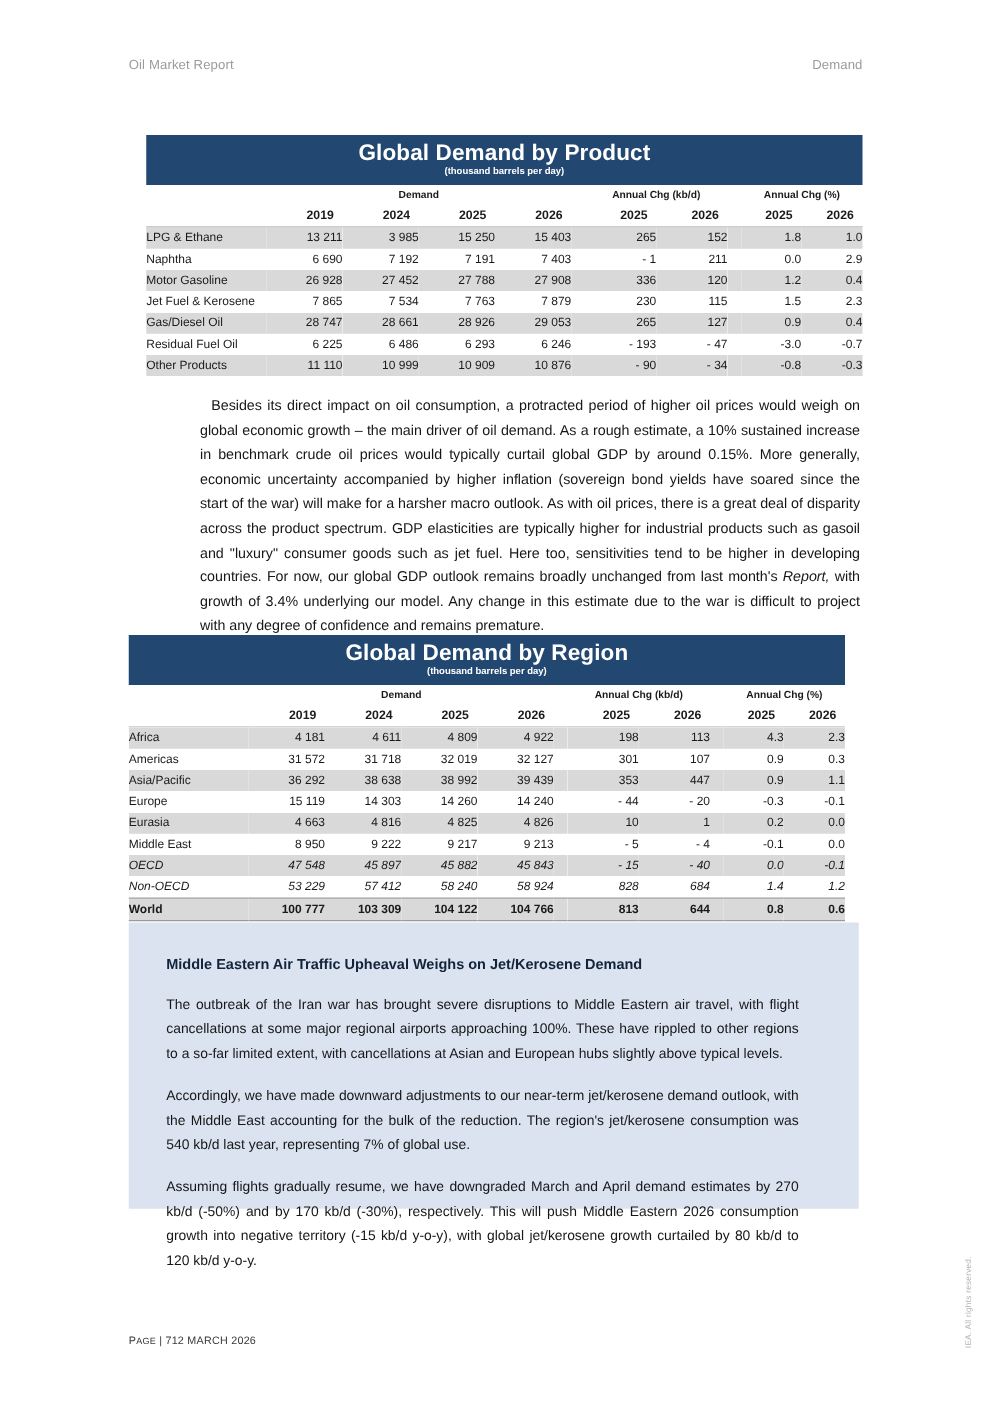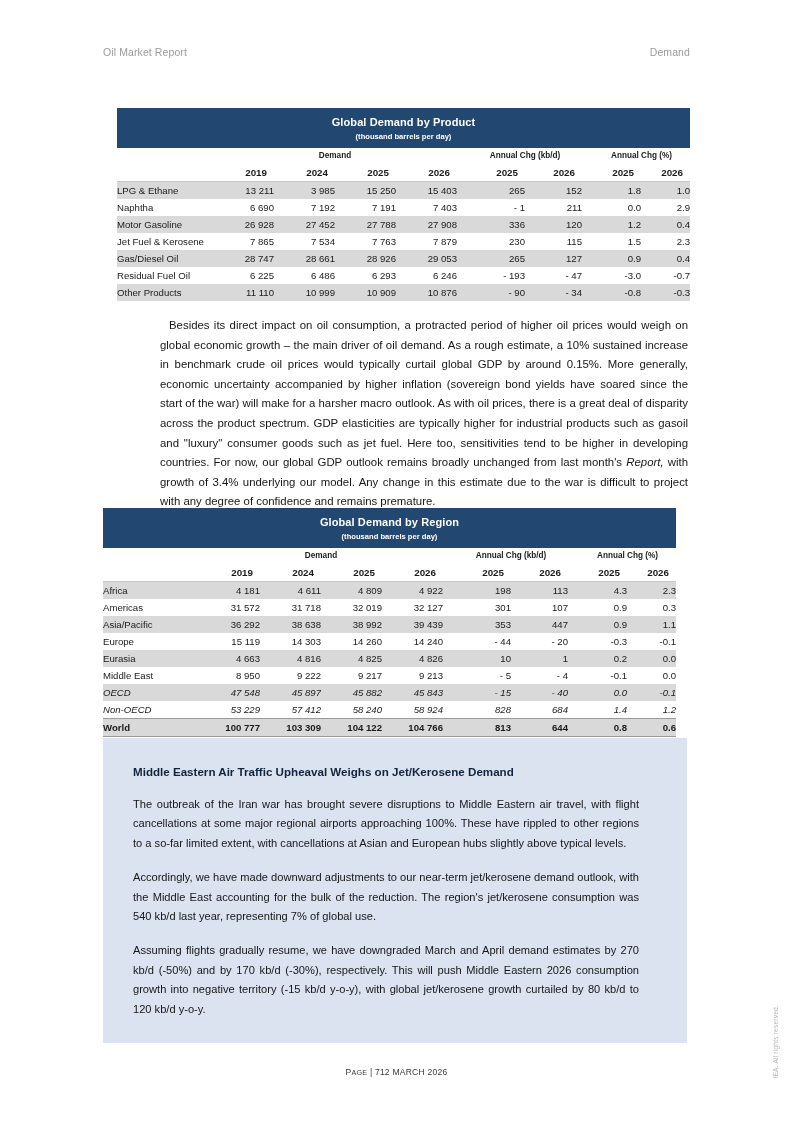--- a/index.html
+++ b/index.html
@@ -38,21 +38,21 @@
   .tbl-wrap.product { left: 117px; top: 108px; width: 573px; }
   .tbl-wrap.region  { left: 103px; top: 508px; width: 573px; }
 
   .tbl-title {
     background: #224872;
     color: #ffffff;
     text-align: center;
     padding: 6px 0 5px 0;
   }
   .tbl-title .t1 {
-    font-size: 11px;
+    font-size: 18px;
     font-weight: bold;
     letter-spacing: 0.1px;
     line-height: 16px;
   }
   .tbl-title .t2 {
     font-size: 7.6px;
     font-weight: bold;
     line-height: 13px;
   }
 
@@ -121,21 +121,21 @@
   .body-text p { margin: 0; text-indent: 0; }
   .body-text p.first { text-indent: 9px; }
   .body-text i { font-style: italic; }
 
   
   .callout {
     position: absolute;
     left: 103px;
     top: 738px;
     width: 584px;
-    height: 305px;
+    height: 229px;
     background: #dbe3f0;
     box-sizing: border-box;
     padding: 26px 32px 18px 30px;
   }
   .callout h3 {
     margin: 0 0 15px 0;
     font-size: 11.6px;
     font-weight: bold;
     color: #12243c;
     line-height: 16px;
@@ -149,21 +149,21 @@
   }
   .callout p:last-child { margin-bottom: 0; }
 
   
   .foot {
     position: absolute;
     bottom: 44px;
     left: 103px;
     right: 103px;
     display: flex;
-    justify-content: center;
+    justify-content: flex-start;
     font-size: 8.6px;
     color: #3a3a3a;
     border-top: 0;
   }
   .foot .pg { letter-spacing: 0.2px; }
   .foot .pg .sm { font-size: 7.2px; }
   .foot .dt { font-size: 8.6px; letter-spacing: 0.2px; }
 
   
   .rights {

